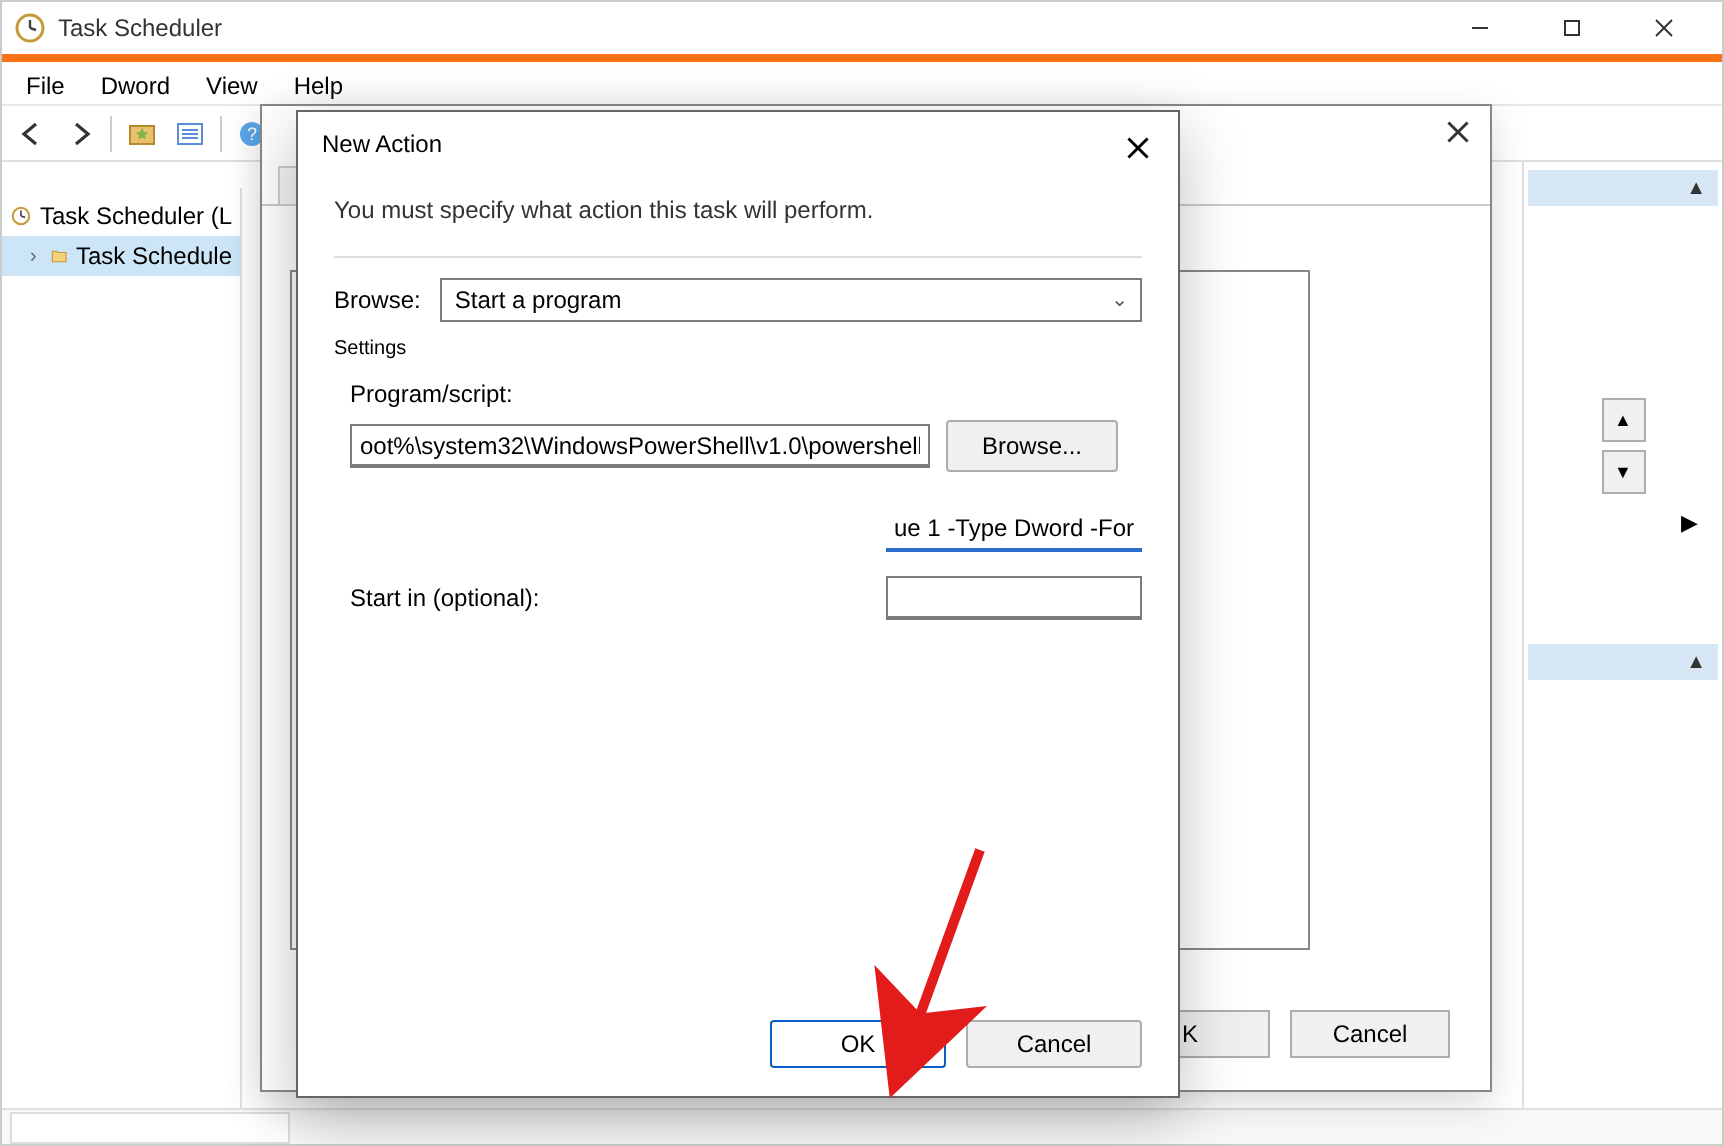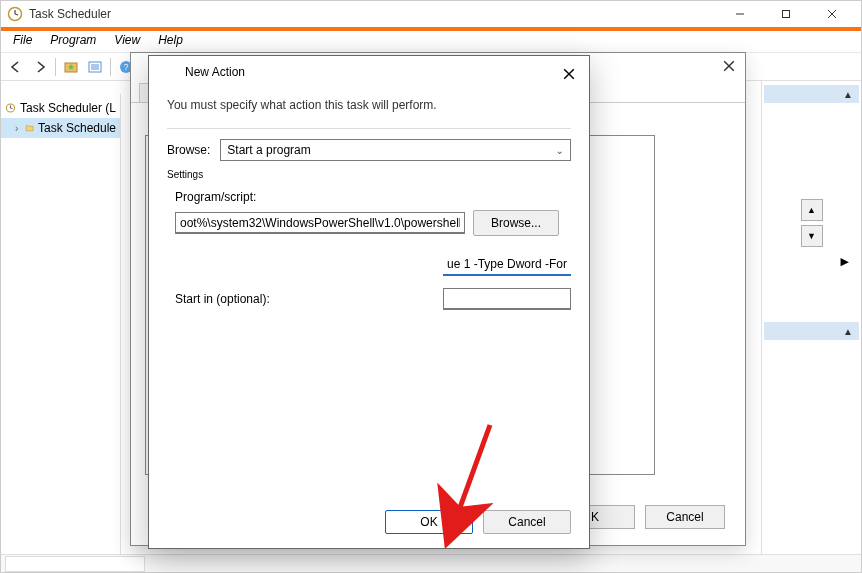--- a/index.html
+++ b/index.html
@@ -7,21 +7,21 @@
 
     
     .main-window { width: 862px; height: 573px; border: 1px solid #ccc; position: relative; background: #fff; }
     .titlebar { height: 30px; display: flex; align-items: center; padding: 0 6px; border-bottom: 4px solid #f97316; }
     .titlebar .app-icon { width: 16px; height: 16px; margin-right: 6px; }
     .titlebar .title { flex: 1; font-size: 12px; color: #333; }
     .win-controls { display: flex; gap: 0; }
     .win-btn { width: 46px; height: 30px; display: flex; align-items: center; justify-content: center; color: #333; }
     .win-btn svg { width: 10px; height: 10px; }
 
-    .menubar { height: 22px; display: flex; align-items: flex-start; padding: 0 4px; gap: 2px; border-bottom: 1px solid #e8e8e8; font-style: italic; }
+    .menubar { height: 22px; display: flex; align-items: flex-end; padding: 0 4px; gap: 2px; border-bottom: 1px solid #e8e8e8; }
     .menubar .menu-item { padding: 2px 8px; font-size: 12px; color: #000; }
 
     .toolbar { height: 28px; display: flex; align-items: center; padding: 0 4px; gap: 2px; border-bottom: 1px solid #e0e0e0; }
     .tool-btn { width: 22px; height: 22px; display: flex; align-items: center; justify-content: center; border: 1px solid transparent; }
     .tool-btn svg { width: 16px; height: 16px; }
     .tool-sep { width: 1px; height: 18px; background: #ccc; margin: 0 2px; }
 
     .content-area { display: flex; height: calc(100% - 80px - 18px); }
     .left-panel { width: 120px; border-right: 1px solid #e0e0e0; padding: 4px 0; background: #fff; margin-top: 13px; }
     .tree-item { display: flex; align-items: center; padding: 2px 4px; gap: 4px; font-size: 12px; white-space: nowrap; }
@@ -45,21 +45,21 @@
     .under-dialog .close-x { position: absolute; top: 6px; right: 10px; font-size: 14px; color: #333; }
     .under-dialog .tab-strip { height: 22px; border-bottom: 1px solid #ccc; display: flex; align-items: flex-end; padding-left: 8px; gap: 4px; }
     .under-dialog .tab { padding: 2px 8px; font-size: 12px; border: 1px solid #ccc; border-bottom: none; background: #f5f5f5; }
     .under-body { padding: 10px 14px; font-size: 12px; }
     .under-body .frame { border: 1px solid #888; height: 340px; width: 510px; margin-top: 8px; }
     .under-buttons { position: absolute; bottom: 16px; right: 20px; display: flex; gap: 10px; }
     .under-buttons button { width: 80px; height: 24px; border: 1px solid #adadad; background: #f0f0f0; font-size: 12px; }
 
     
     .new-action-dialog { position: absolute; left: 148px; top: 55px; width: 442px; height: 494px; border: 1px solid #666; background: #fff; box-shadow: 0 10px 30px rgba(0,0,0,.25); z-index: 10; }
-    .na-title { height: 32px; display: flex; align-items: center; padding: 0 12px; font-size: 12px; color: #000; margin-left: 24px; }
+    .na-title { height: 32px; display: flex; align-items: center; padding: 0 12px; font-size: 12px; color: #000; }
     .na-close { position: absolute; top: 8px; right: 10px; width: 20px; height: 20px; display: flex; align-items: center; justify-content: center; color: #333; }
     .na-close svg { width: 12px; height: 12px; }
 
     .na-body { padding: 10px 18px 0 18px; }
     .na-instruction { font-size: 12px; color: #333; margin-bottom: 16px; }
     .na-divider { height: 1px; background: #ddd; margin-bottom: 10px; }
 
     .na-label { font-size: 12px; color: #000; }
     .na-row-action { display: flex; align-items: center; gap: 10px; margin-bottom: 8px; }
     .na-select { flex: 1; height: 22px; border: 1px solid #7a7a7a; display: flex; align-items: center; padding: 0 6px; justify-content: space-between; font-size: 12px; background: #fff; }
@@ -114,21 +114,21 @@
         <svg viewBox="0 0 10 10">
             <line x1="1" y1="1" x2="9" y2="9" stroke="#333" stroke-width="1"></line>
             <line x1="9" y1="1" x2="1" y2="9" stroke="#333" stroke-width="1"></line>
           </svg>
       </div>
     </div>
   </div>
 
   <div class="menubar">
     <div class="menu-item">File</div>
-    <div class="menu-item">Program</div>
+    <div class="menu-item">Dword</div>
     <div class="menu-item">View</div>
     <div class="menu-item">Help</div>
   </div>
 
   <div class="toolbar">
     <div class="tool-btn">
       <svg viewBox="0 0 16 16">
           <path d="M10 3 L4 8 L10 13" fill="none" stroke="#333" stroke-width="1.6"></path>
         </svg>
     </div>

